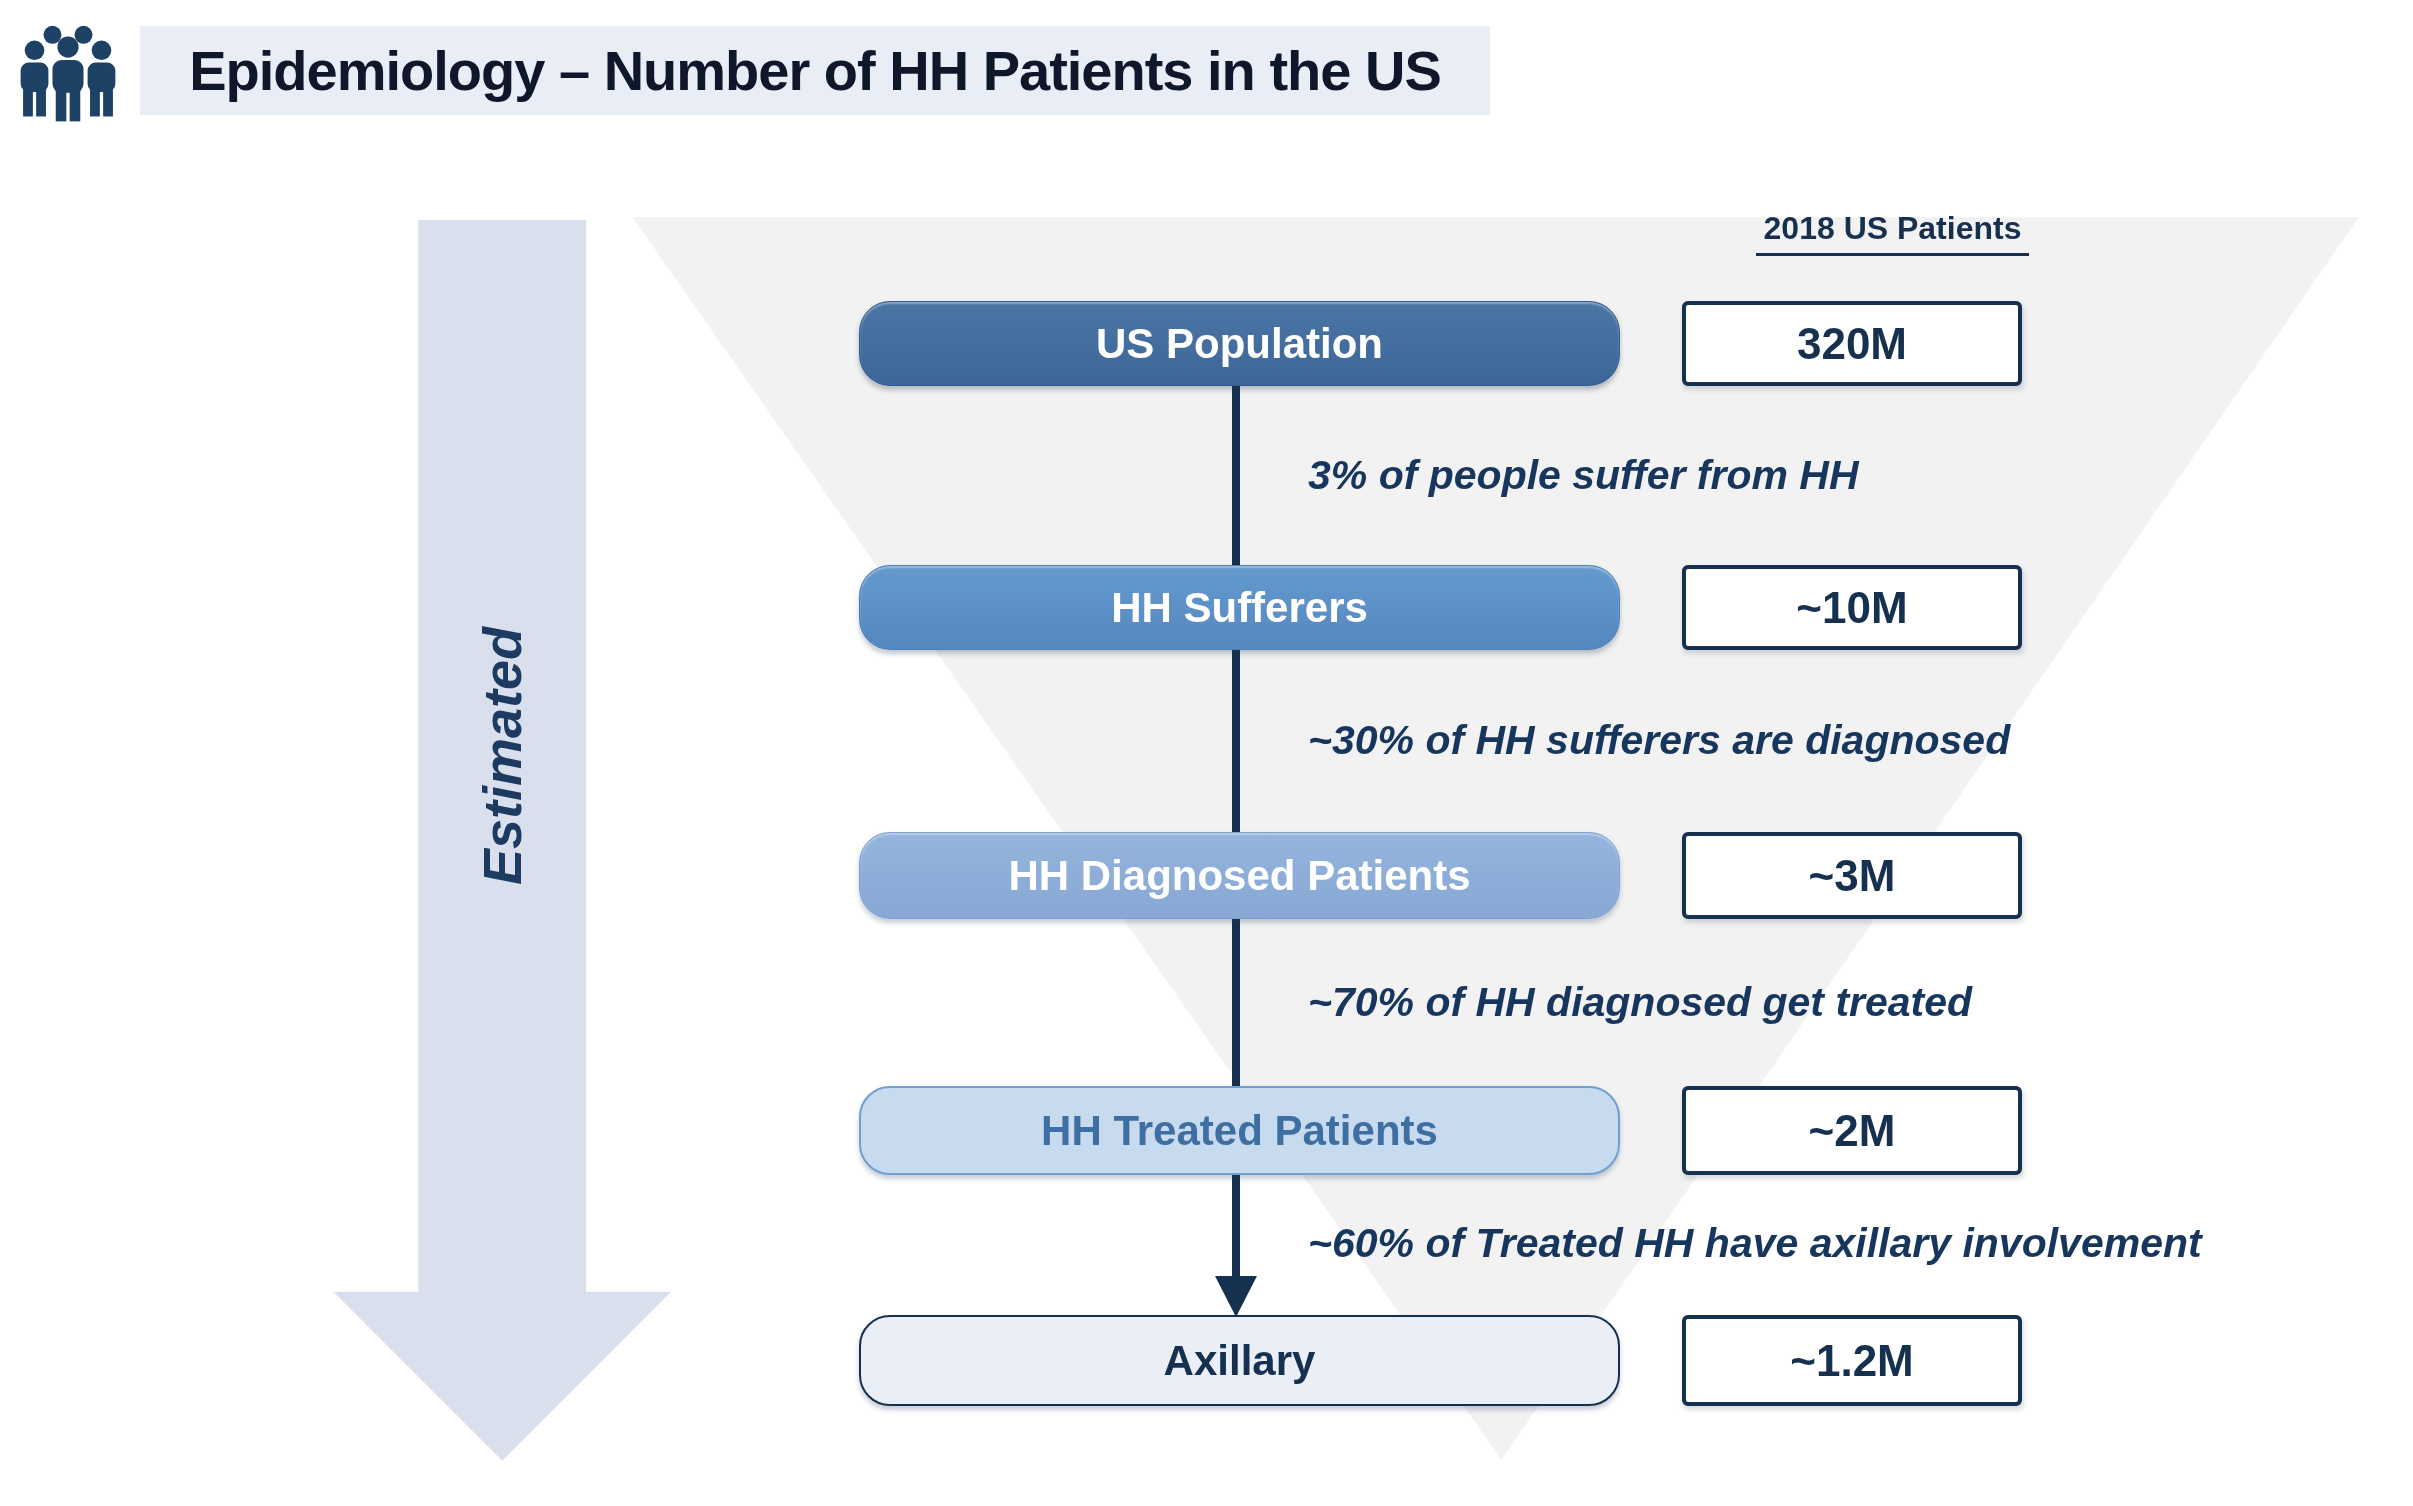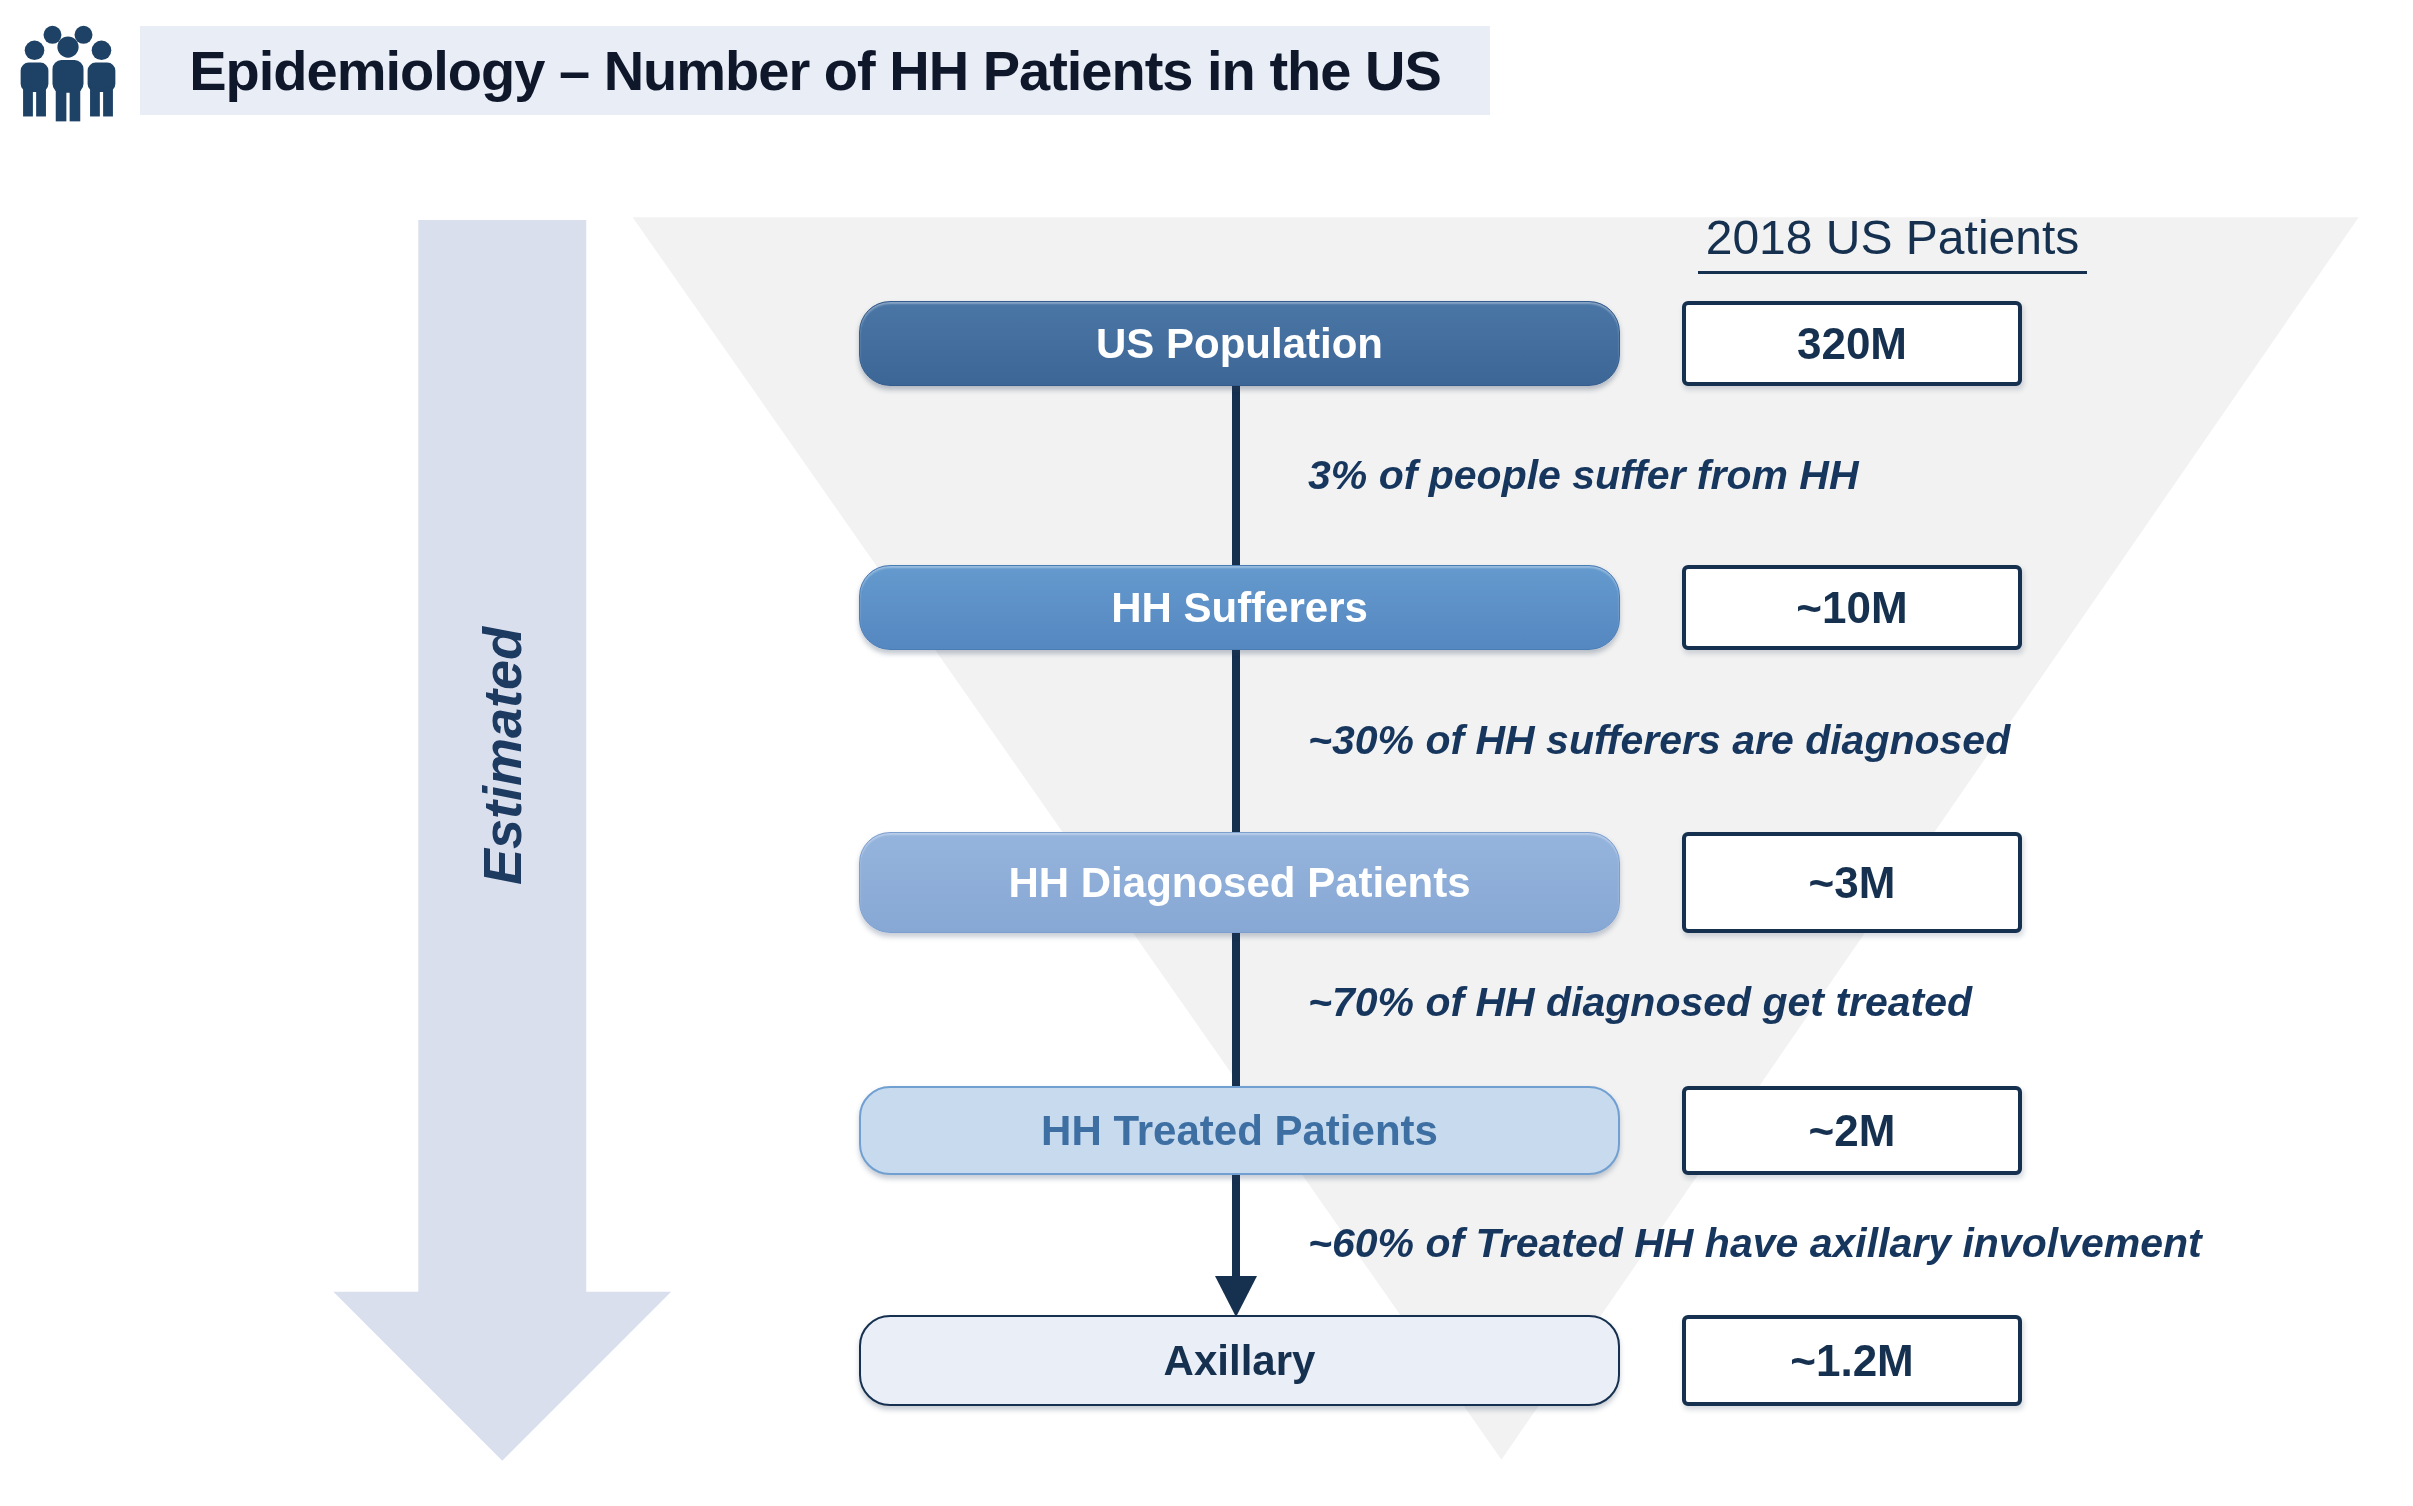--- a/index.html
+++ b/index.html
@@ -22,21 +22,21 @@
   .estimated-label{
     position:absolute;left:502px;top:756px;z-index:1;
     transform:translate(-50%,-50%) rotate(-90deg);
     font-size:54px;font-style:italic;font-weight:600;color:#1d3a60;white-space:nowrap;
   }
   
   .col-header{
     position:absolute;left:1603px;top:210px;width:579px;text-align:center;z-index:2;
   }
   .col-header span{
-    display:inline-block;font-size:48px;font-weight:normal;color:#16304f;
+    display:inline-block;font-size:32px;font-weight:bold;color:#16304f;
     border-bottom:3.9px solid #16304f;padding:0 7.7px 5.8px 7.7px;white-space:nowrap;
   }
   
   .connector-line{
     position:absolute;left:1232px;top:386px;width:7.7px;height:894px;
     background:#16304f;z-index:1;
   }
   .connector-arrowhead{
     position:absolute;left:1215px;top:1276px;width:0;height:0;z-index:1;
     border-left:21px solid transparent;border-right:21px solid transparent;
@@ -51,21 +51,21 @@
   }
   .value-box{
     position:absolute;left:1682px;width:340px;z-index:2;border-radius:6px;
     display:flex;align-items:center;justify-content:center;
     background:#ffffff;border:4.8px solid #16304f;color:#16304f;
     font-size:44px;font-weight:bold;box-sizing:border-box;
     box-shadow:1.9px 3.9px 4.8px rgba(40,60,90,.18);
   }
   .r1{top:301px;height:85px;}
   .r2{top:565px;height:85px;}
-  .r3{top:832px;height:101px;}
+  .r3{top:832px;height:87px;}
   .r4{top:1086px;height:89px;}
   .r5{top:1315px;height:91px;}
   .s0{background:linear-gradient(180deg,#4a76a6 0%,#3c6696 100%);border:1.9px solid #345c8d;color:#ffffff;
       box-shadow:0 3.9px 5.8px rgba(40,60,90,.3), inset 0 1.9px 1.9px rgba(255,255,255,.35);}
   .s1{background:linear-gradient(180deg,#649ace 0%,#5587c0 100%);border:1.9px solid #4b7db5;color:#ffffff;
       box-shadow:0 3.9px 5.8px rgba(40,60,90,.28), inset 0 1.9px 1.9px rgba(255,255,255,.35);justify-content:center;}
   .s2{background:linear-gradient(180deg,#95b4dd 0%,#87a8d4 100%);border:1.9px solid #7d9fd0;color:#ffffff;
       box-shadow:0 3.9px 5.8px rgba(40,60,90,.25), inset 0 1.9px 1.9px rgba(255,255,255,.35);}
   .s3{background:#c7daee;border:2.9px solid #70a0d2;color:#3e6fa3;}
   .s4{background:#e9eef7;border:2.9px solid #16304f;color:#16304f;}

